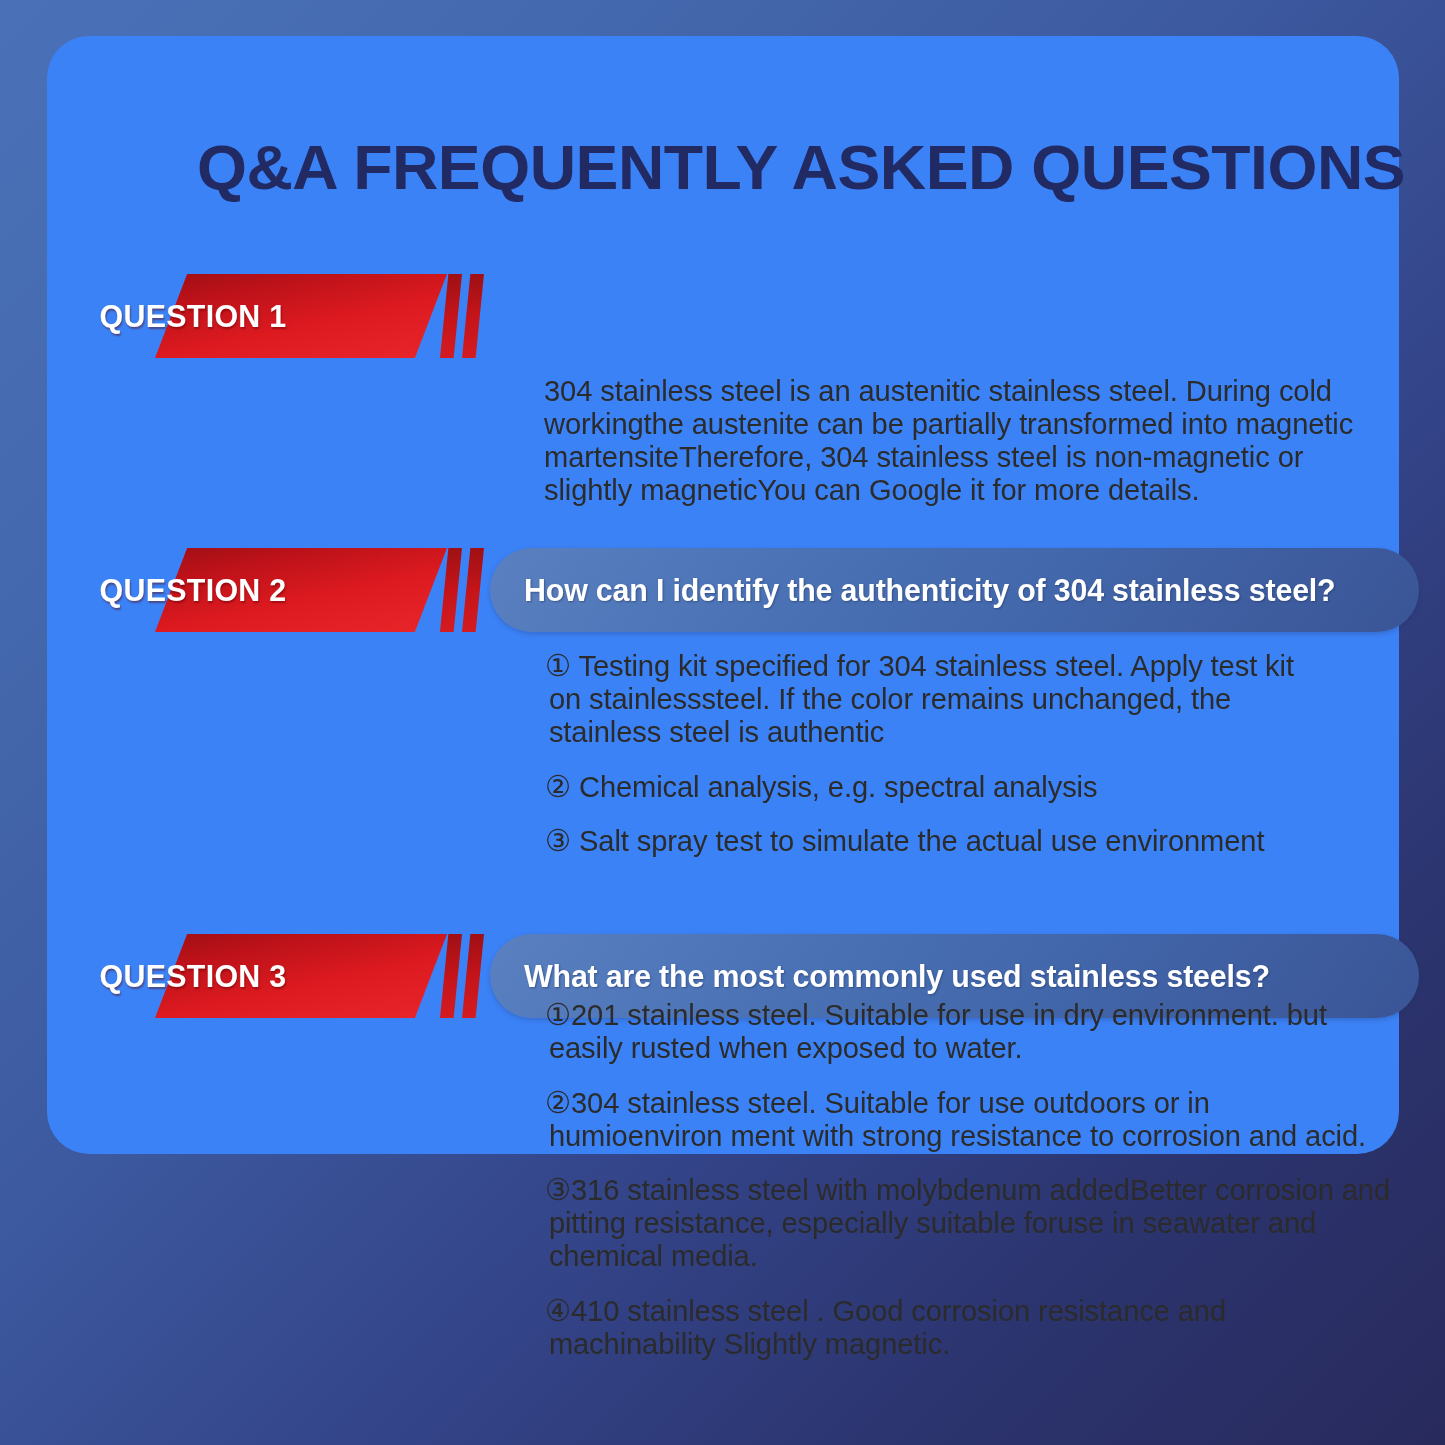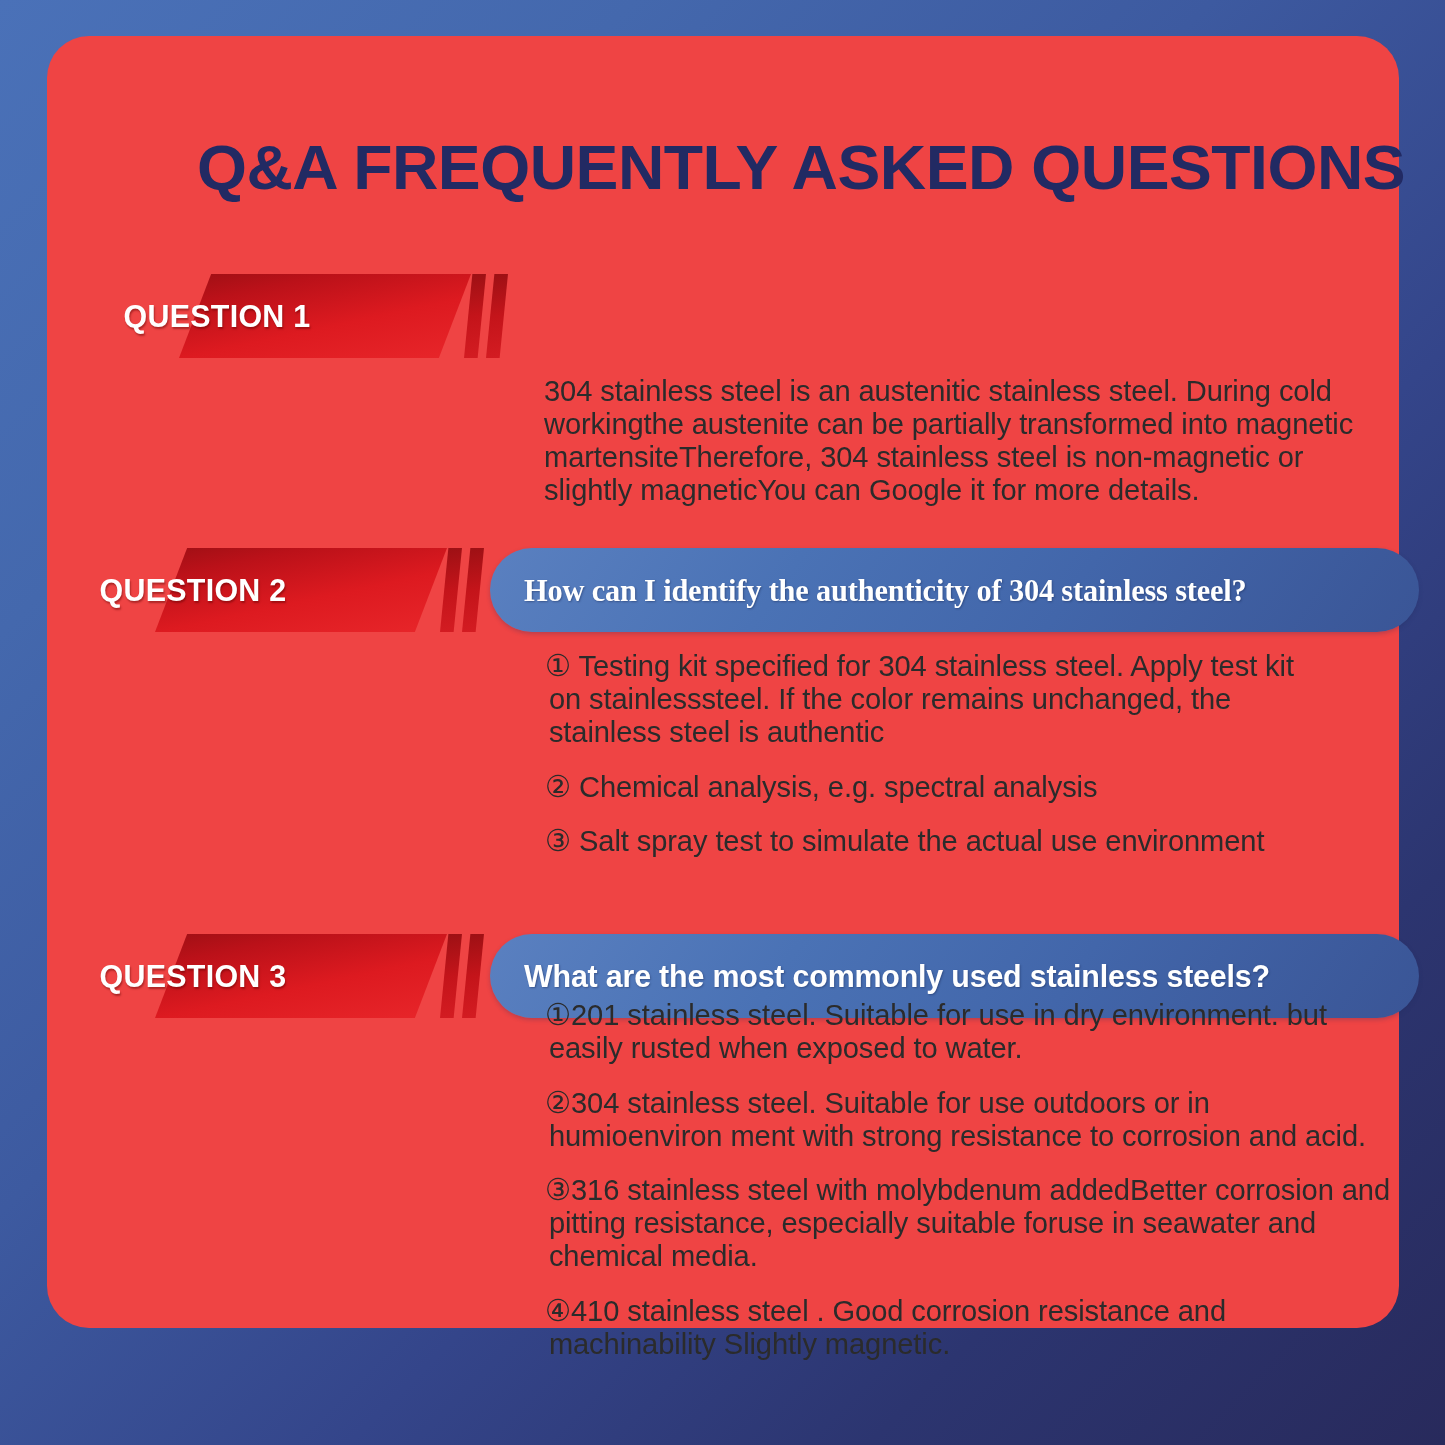--- a/index.html
+++ b/index.html
@@ -16,22 +16,22 @@
                 #3d5aa0 42%,
                 #34458a 62%,
                 #2c3570 80%,
                 #282a5c 100%);
     overflow:hidden;
   }
 
   .card {
     position:absolute;
     left:47px; top:36px;
-    width:1352px; height:1292px;
-    background:#ef4444;
+    width:1352px; height:1118px;
+    background:#3b82f6;
     border-radius:42px;
   }
 
   
   .title {
     position:absolute;
     left:150px; top:98px;
     width:1180px;
     font-size:63px;
     line-height:1.05;
@@ -114,37 +114,37 @@
   .answer p + p { margin-top:0.72em; }
   .answer .hang { text-indent:-4px; padding-left:4px; }
 </style>
 </head>
 <body>
 
 <div class="card">
 
   <h1 class="title">Q&amp;A FREQUENTLY ASKED QUESTIONS</h1>
 
-  <div class="qrow" style="top:238px;margin-left:24px;">
+  <div class="qrow" style="top:238px;">
     <div class="ribbon"></div>
     <div class="ribbon-label">QUESTION 1</div>
     <div class="slash s1"></div>
     <div class="slash s2"></div>
   </div>
 
   <div class="answer" style="left:497px; top:338px; width:860px;">
     <p>304 stainless steel is an austenitic stainless steel. During cold workingthe austenite can be partially transformed into magnetic martensiteTherefore, 304 stainless steel is non-magnetic or slightly magneticYou can Google it for more details.</p>
   </div>
 
   <div class="qrow" style="top:512px;">
     <div class="ribbon"></div>
     <div class="ribbon-label">QUESTION 2</div>
     <div class="slash s1"></div>
     <div class="slash s2"></div>
-    <div class="pill" style="width:929px;font-family:Liberation Serif, serif;">
+    <div class="pill" style="width:929px;">
       <span class="pill-label">How can I identify the authenticity of 304 stainless steel?</span>
     </div>
   </div>
 
   <div class="answer" style="left:498px; top:613px; width:800px;">
     <p class="hang">① Testing kit specified for 304 stainless steel. Apply test kit on stainlesssteel. If the color remains unchanged, the stainless steel is authentic</p>
     <p class="hang">② Chemical analysis, e.g. spectral analysis</p>
     <p class="hang">③ Salt spray test to simulate the actual use environment</p>
   </div>
 

